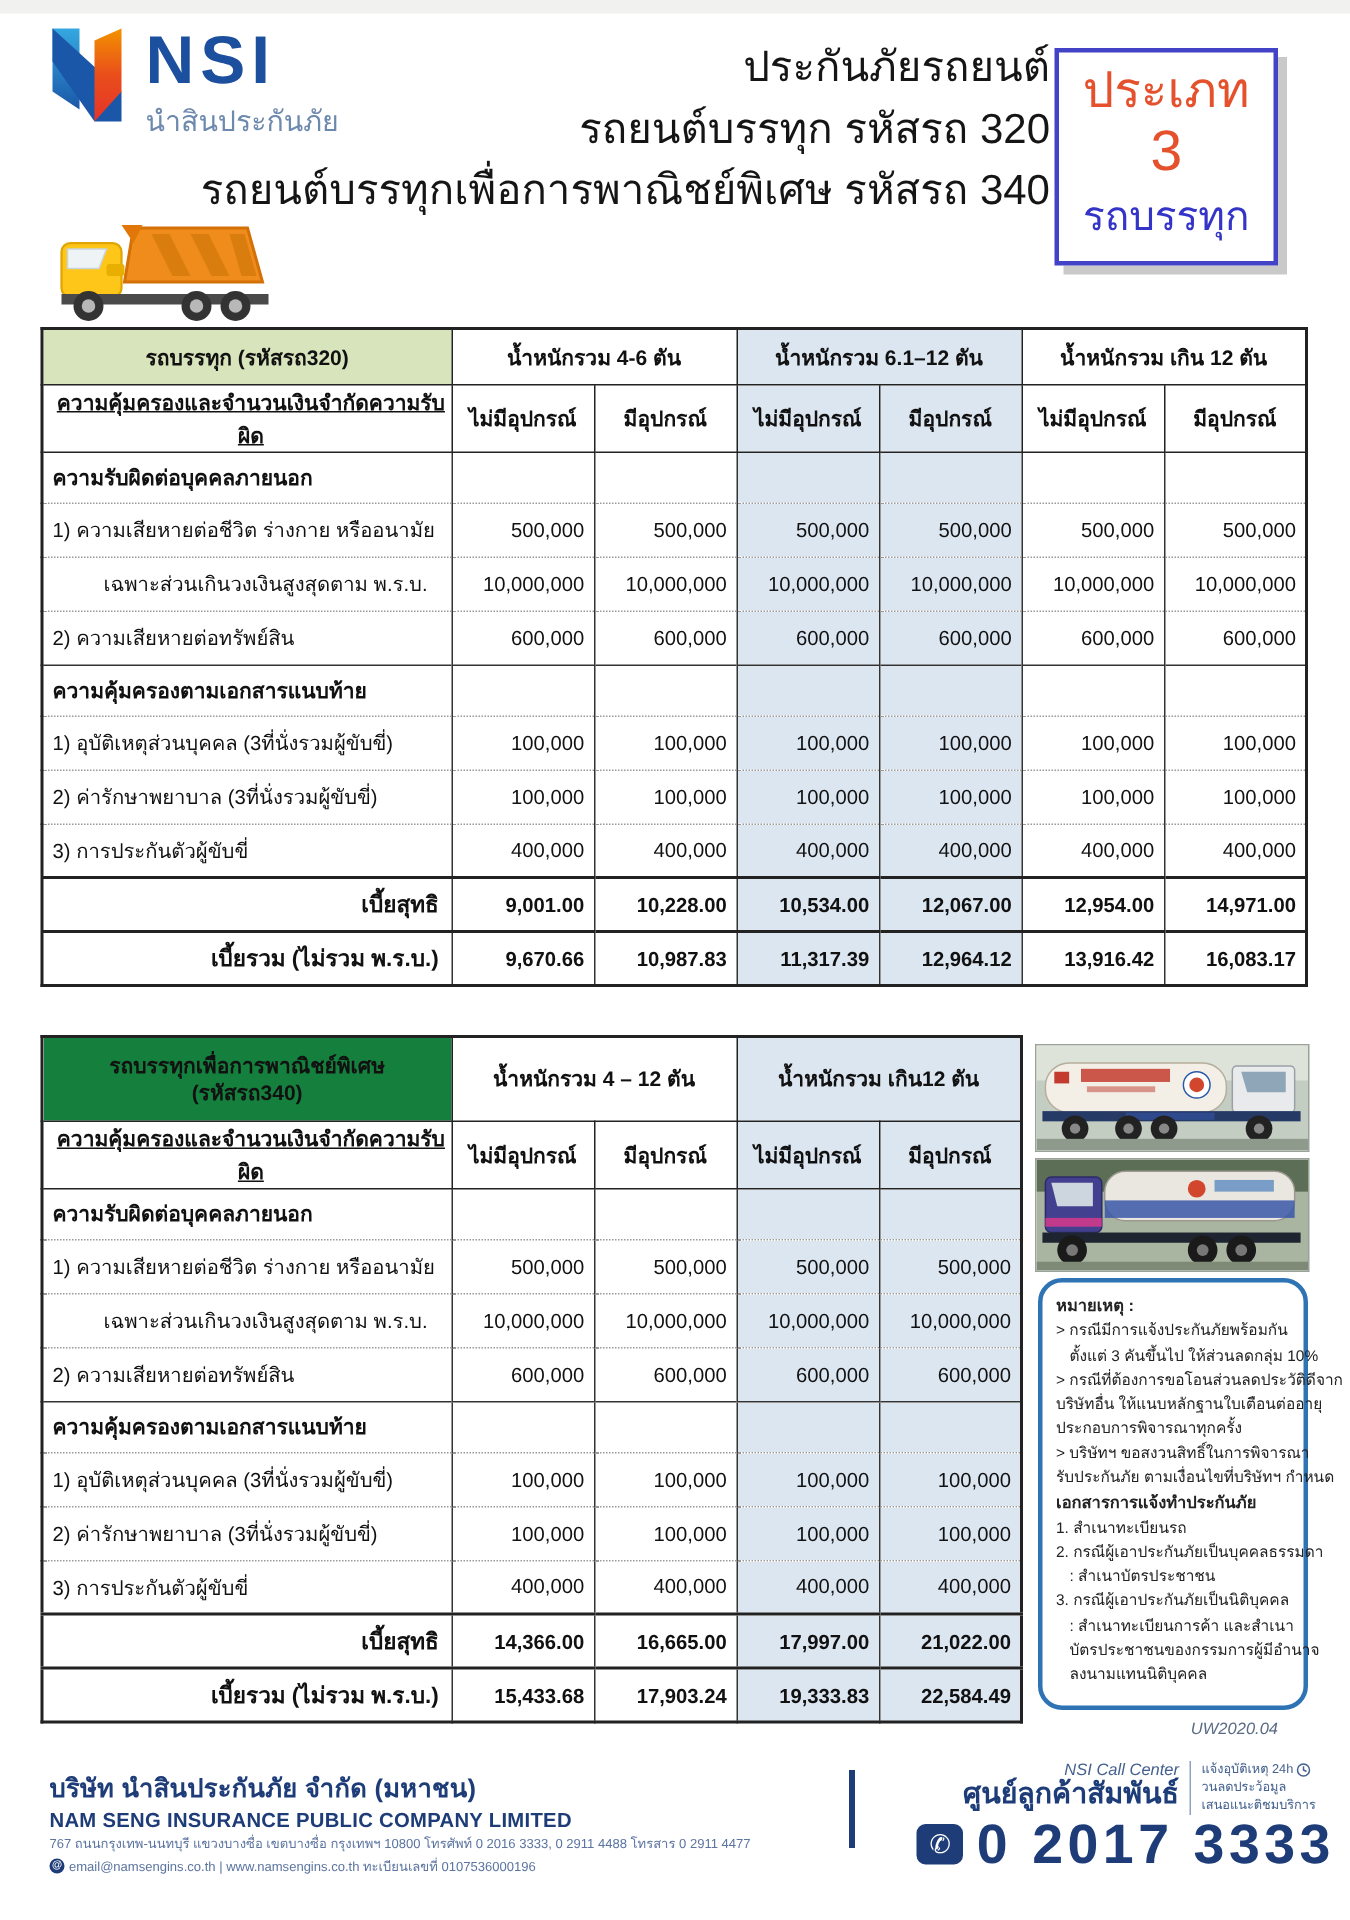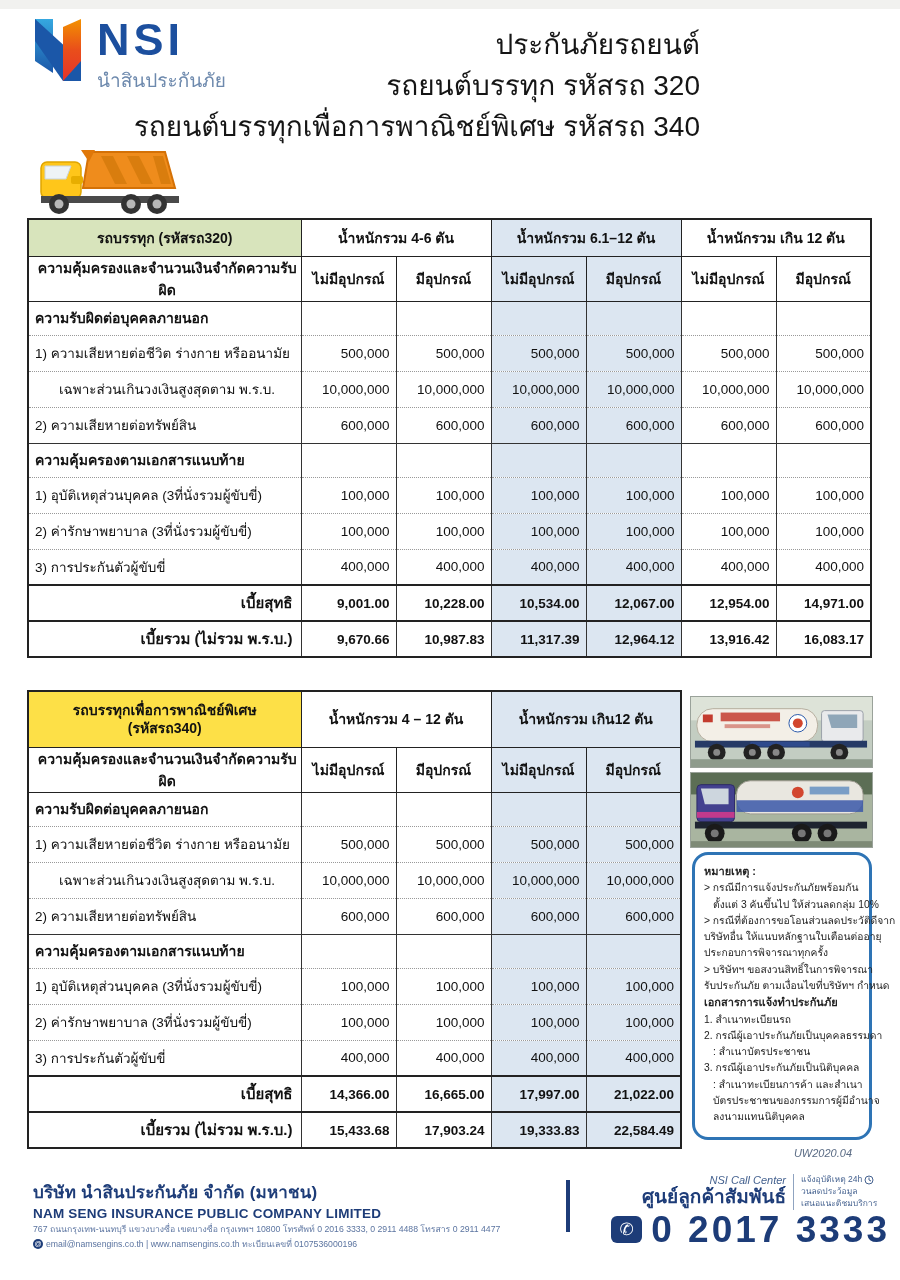--- a/index.html
+++ b/index.html
@@ -30,32 +30,32 @@
 
   
   .t1-wrap { position:absolute; left:27px; top:218px; }
   .t2-wrap { position:absolute; left:27px; top:690px; }
   table.ptable { border-collapse:collapse; table-layout:fixed; border:2px solid #222; background:#fff; }
   .ptable th, .ptable td { overflow:hidden; }
   .ptable thead th { border:1px solid #222; font-weight:bold; font-size:14px; text-align:center; }
   .ptable thead tr { height:37px; }
   th.title-cell { font-size:15px; line-height:1.3; }
   th.title-cell.green { background:#d8e4bc; }
-  th.title-cell.pink  { background:#fde047; }
-  th.cov { text-align:left; padding-left:5px; font-size:13.5px; }
+  th.title-cell.pink  { background:#15803d; }
+  th.cov { text-align:left; padding-left:5px; font-size:13.5px;text-decoration:underline; }
   .blue { background:#dce6f1; }
   .ptable td { border-left:1px solid #333; border-right:1px solid #333; font-size:13.5px; }
   .ptable tr.section { height:34px; }
   .ptable tr.data    { height:36px; }
   .ptable tr.total   { height:36px; }
   .ptable tr.section td { border-top:1px solid #333; font-weight:bold; font-size:14px; }
   .ptable tr.data td    { border-top:1px dotted #999; }
   .ptable tr.total td   { border-top:2px solid #222; font-weight:bold; }
   .ptable td.label { padding-left:6px; text-align:left; }
-  .ptable td.label.indent { padding-left:30px; }
+  .ptable td.label.indent { padding-left:40px; }
   .ptable tr.total td.label { text-align:right; padding-right:8px; font-size:15px; }
   .ptable td.val { text-align:right; padding-right:6px; }
 
   
   .photo { position:absolute; left:690px; width:183px; border:1px solid #9aa29a; }
   .photo svg { display:block; width:100%; height:100%; }
   #photo1 { top:696px; height:72px; }
   #photo2 { top:772px; height:76px; }
 
   
@@ -115,20 +115,25 @@
       <div class="brand-sub">นำสินประกันภัย</div>
     </div>
   </div>
 
   <div class="titles">
     <div>ประกันภัยรถยนต์</div>
     <div>รถยนต์บรรทุก รหัสรถ 320</div>
     <div>รถยนต์บรรทุกเพื่อการพาณิชย์พิเศษ รหัสรถ 340</div>
   </div>
 
+  <div class="type-box">
+    <div class="tb1">ประเภท</div>
+    <div class="tb2">3</div>
+    <div class="tb3">รถบรรทุก</div>
+  </div>
 
   <svg class="truck-art" viewBox="0 0 152 72">
     <polygon points="54,6 130,6 140,42 48,42" fill="#ef8c1c" stroke="#d47106" stroke-width="2"></polygon>
     <polygon points="66,10 78,10 92,38 80,38" fill="#d97d0e"></polygon>
     <polygon points="92,10 104,10 118,38 106,38" fill="#d97d0e"></polygon>
     <polygon points="118,10 128,10 136,38 126,38" fill="#d97d0e"></polygon>
     <polygon points="46,4 60,4 54,16" fill="#e07708"></polygon>
     <rect x="6" y="16" width="40" height="36" rx="6" fill="#ffc61a" stroke="#e0a500" stroke-width="1.5"></rect>
     <polygon points="10,20 36,20 31,33 10,33" fill="#eef3f6" stroke="#c9d4da"></polygon>
     <rect x="36" y="30" width="12" height="8" rx="2" fill="#e8ae00"></rect>

